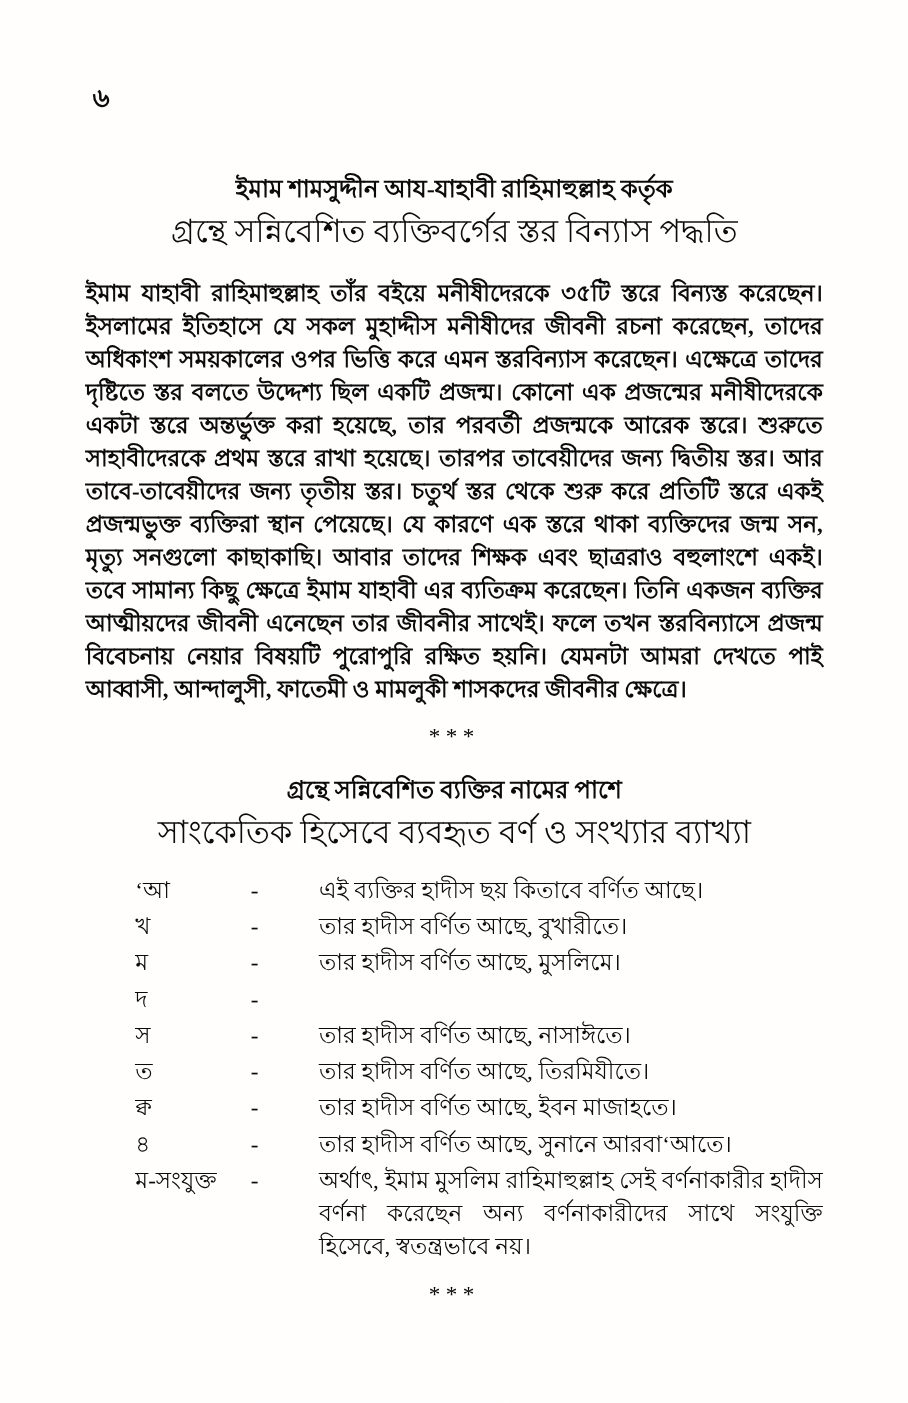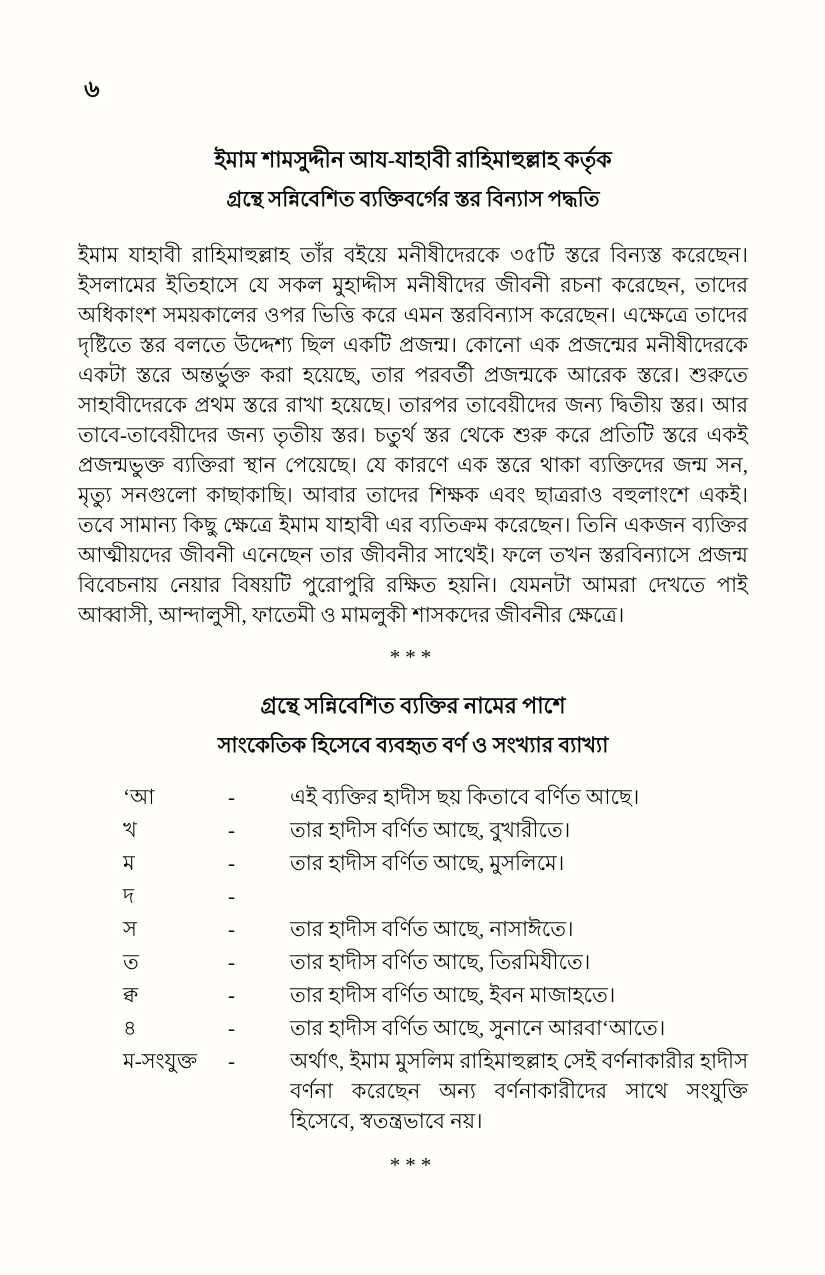--- a/index.html
+++ b/index.html
@@ -16,28 +16,29 @@
     position:absolute;
     top:70px; left:84px;
     font-size:24px;
     font-weight:bold;
   }
   .content {
     position:absolute;
     top:142px; left:78px;
     width:670px;
   }
-  .h-block { text-align:center; }
+  .h-block { text-align:center;margin-top:12px; }
   .h-small { font-size:22px; font-weight:bold; line-height:36px; }
-  .h-large { font-size:21px; font-weight:bold; line-height:42px; }
+  .h-large { font-size:29px; font-weight:normal; line-height:42px; }
   .body-text {
     margin-top:20px;
     font-size:21px;
     line-height:30px;
     text-align:justify;
+    font-weight:bold;
   }
   .section-break {
     text-align:center;
     font-size:21px;
     letter-spacing:5px;
     margin-top:12px;
     margin-bottom:16px;
     line-height:30px;
   }
   .section-break.bottom { margin-top:14px; margin-bottom:0; }

